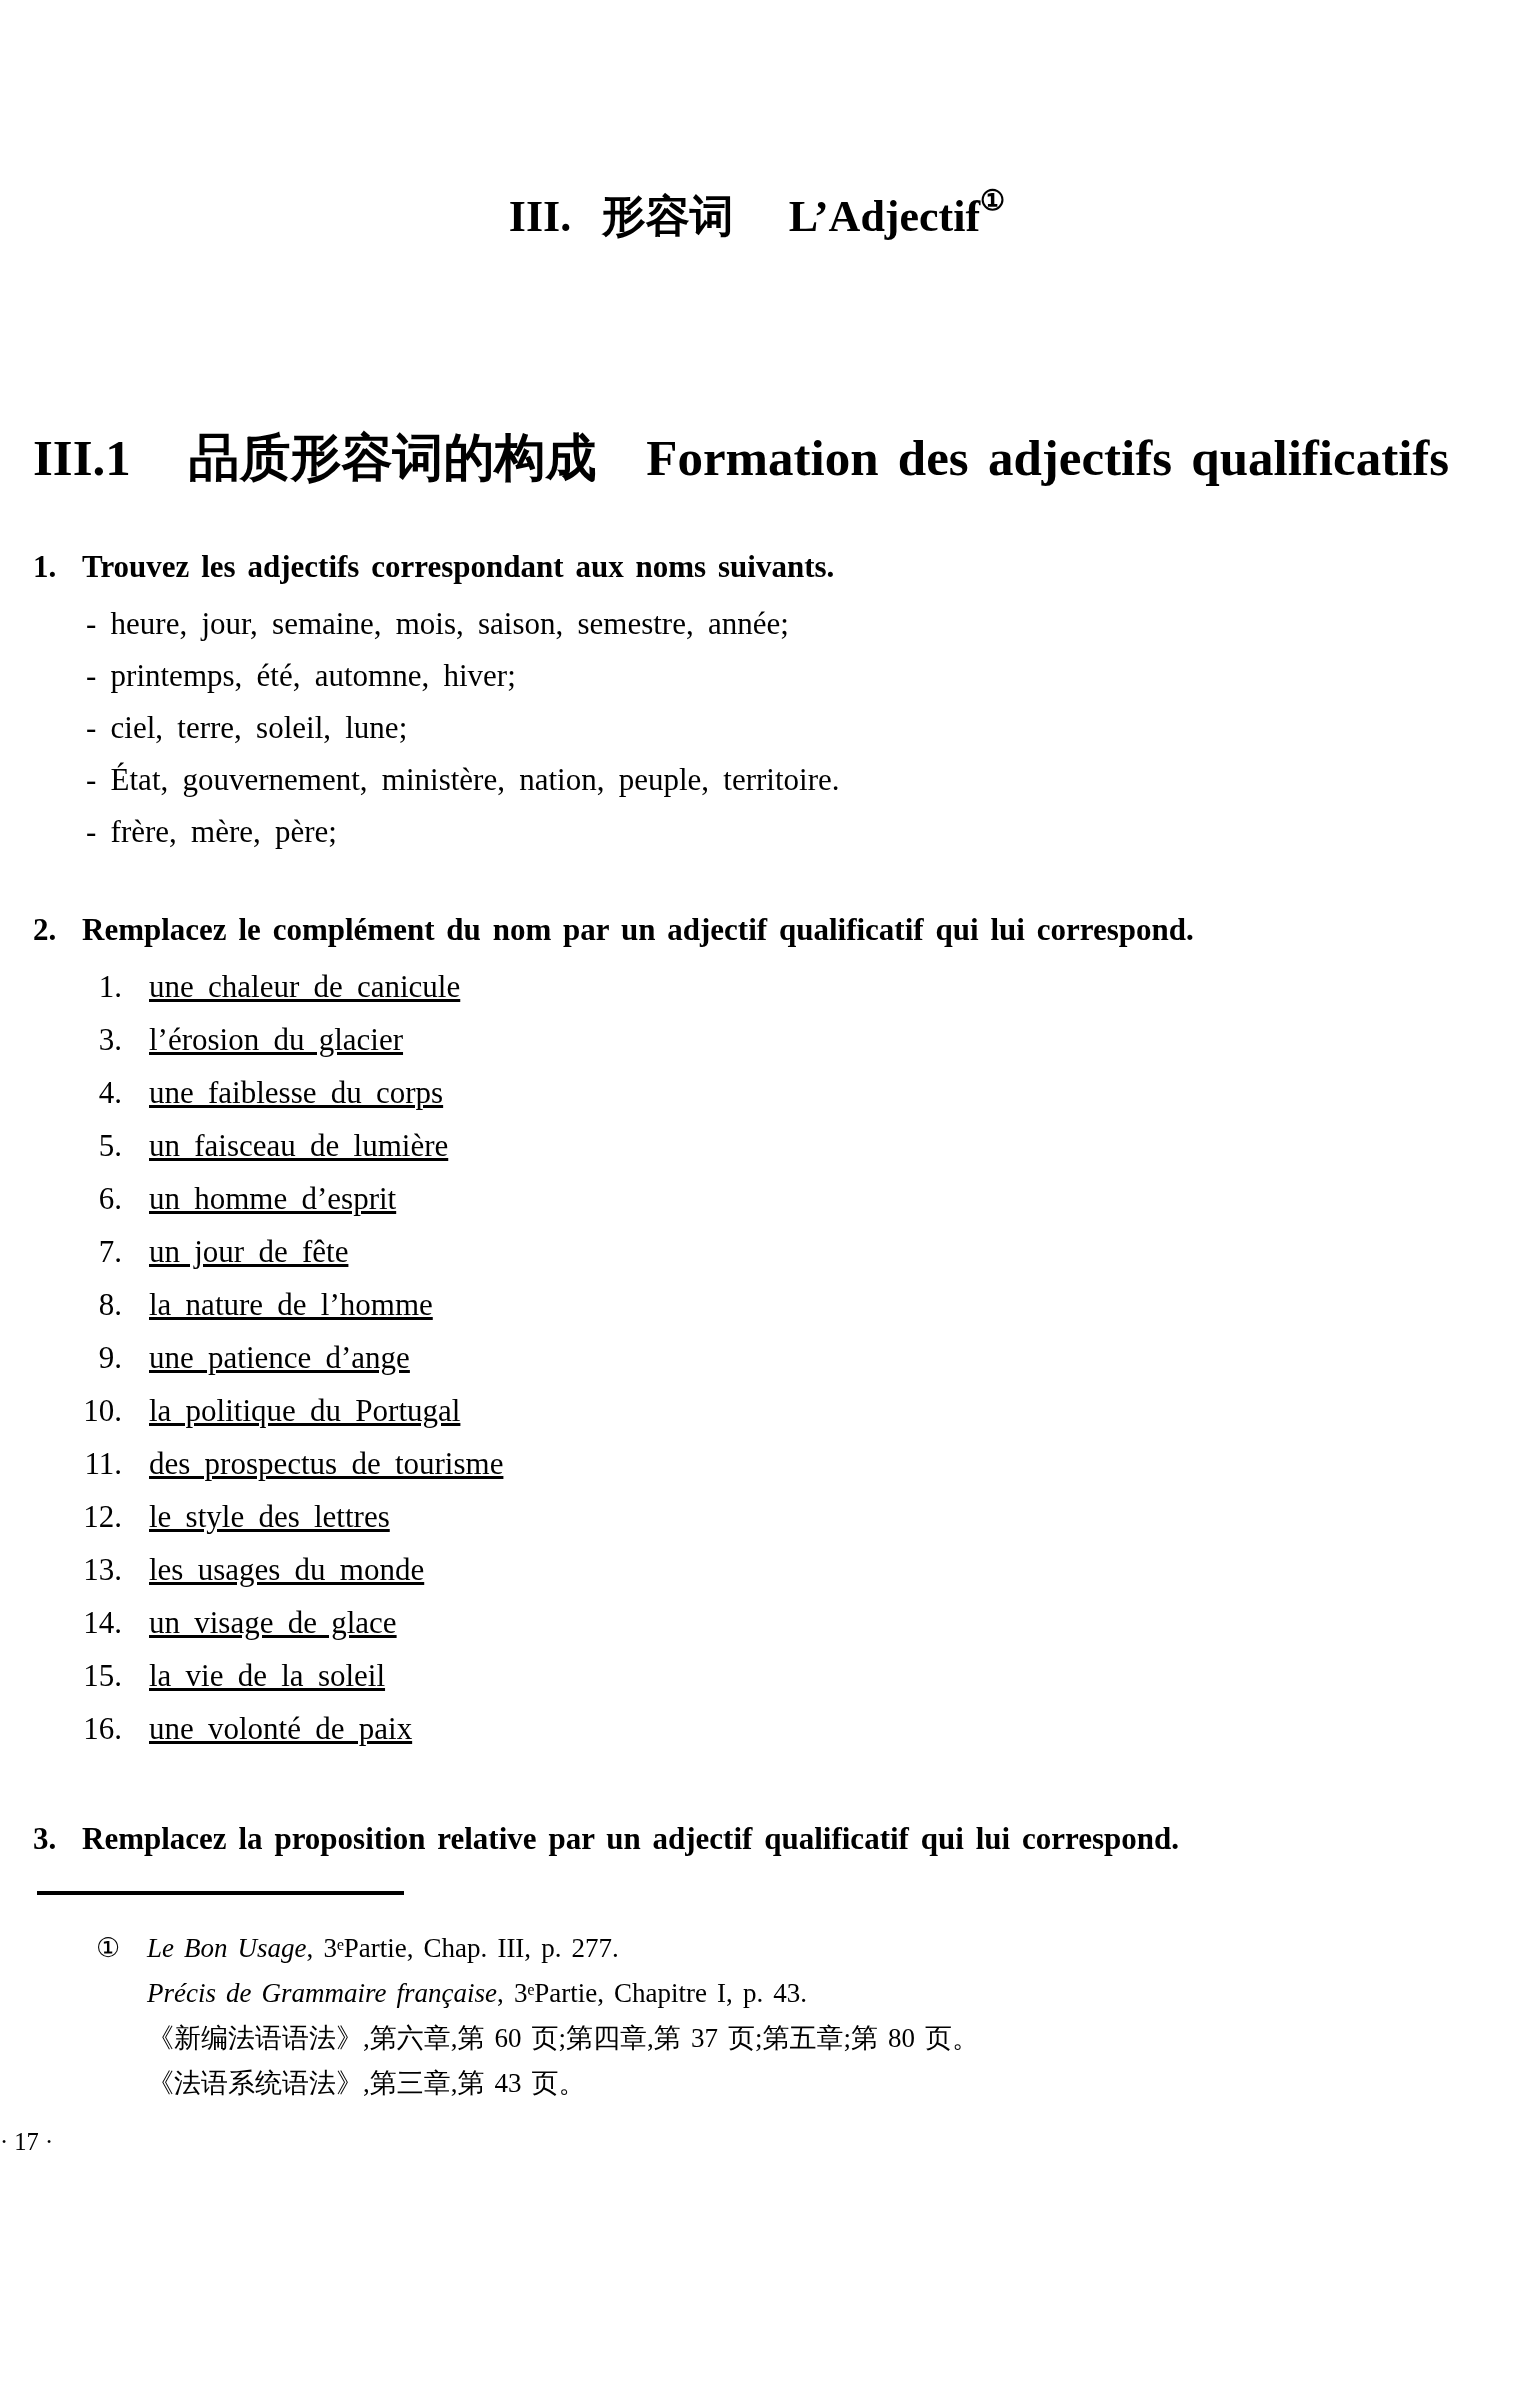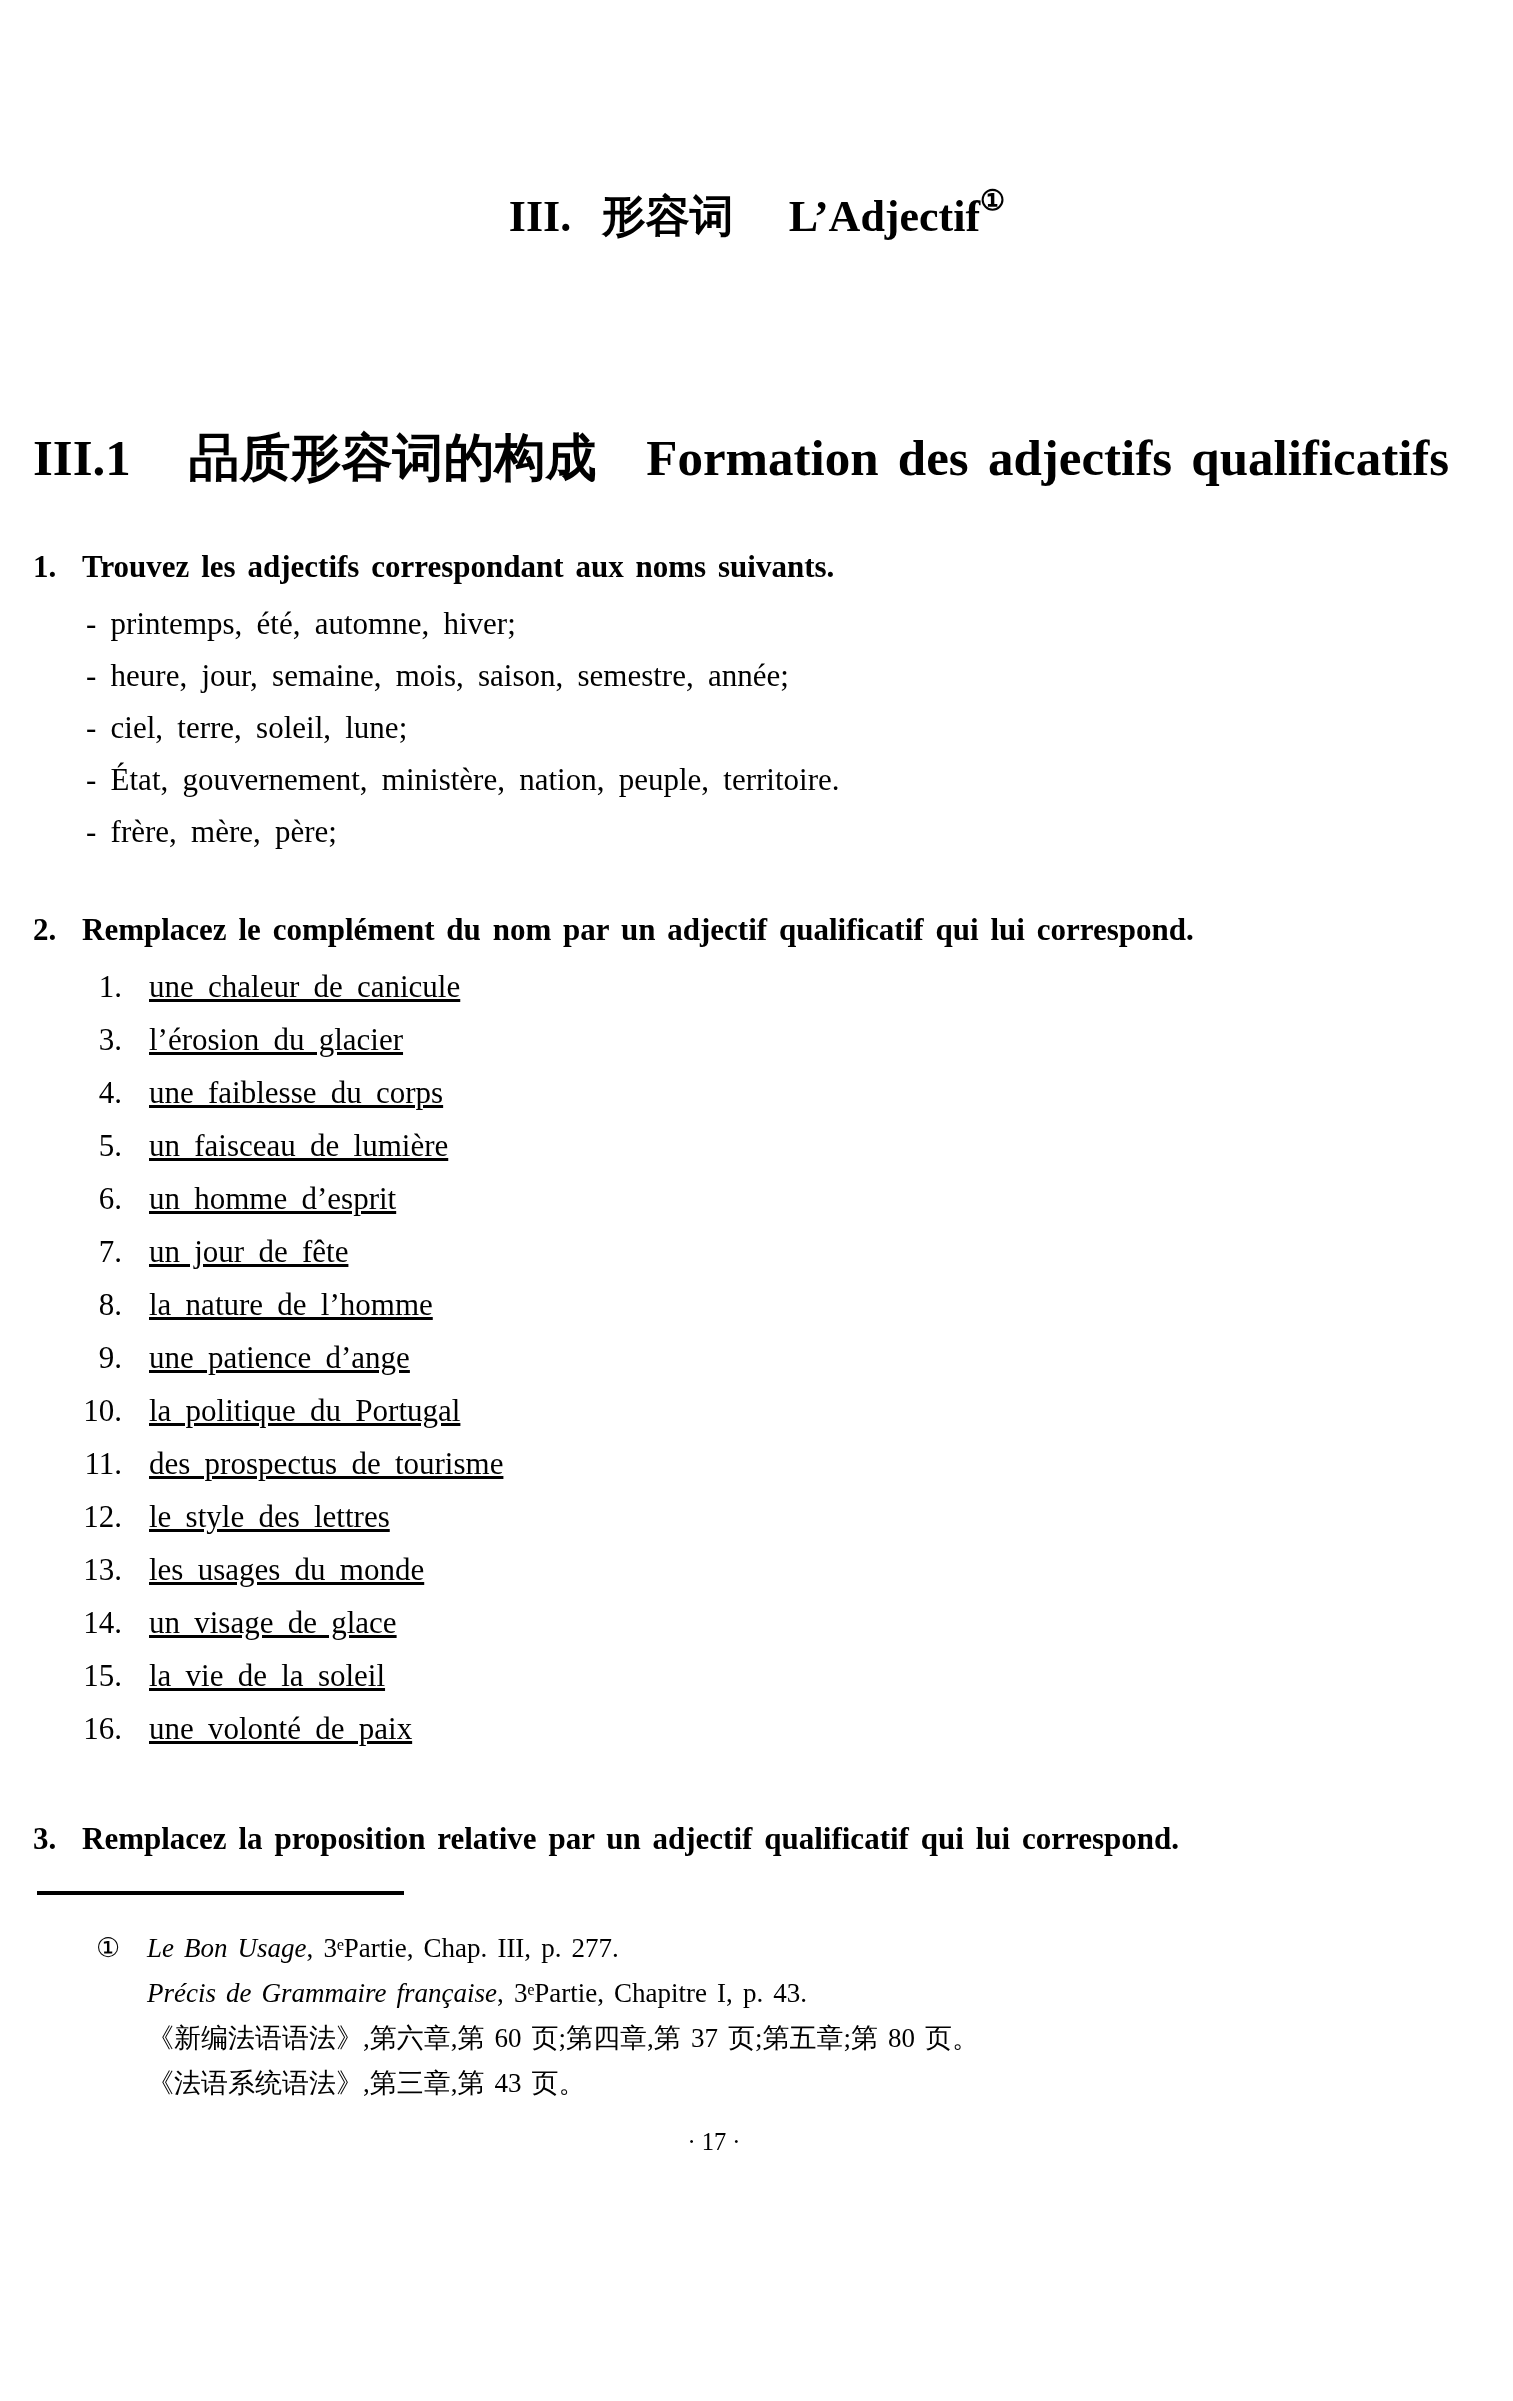--- a/index.html
+++ b/index.html
@@ -78,21 +78,21 @@
     margin-left: 96px;
     font-size: 27px;
     line-height: 45px;
   }
   .fn-mark { width: 51px; flex: 0 0 51px; }
   .fn-line { word-spacing: 3.3px; }
   .fn-line .italic { font-style: italic; }
   .page-number {
     margin-top: 23px;
     padding-right: 86px;
-    text-align: center;
+    text-align: left;
     font-size: 24.5px;
     line-height: 26px;
   }
 </style>
 </head>
 <body>
 
 <div class="page">
 
   <h1 class="title">
@@ -106,22 +106,22 @@
     <span class="sec-zh">品质形容词的构成</span>
     <span class="sec-fr">Formation des adjectifs qualificatifs</span>
   </h2>
 
   <div class="exercise ex1">
     <div class="ex-heading">
       <span class="ex-num">1.</span>
       <span class="ex-title">Trouvez les adjectifs correspondant aux noms suivants.</span>
     </div>
     <div class="dash-list">
+      <div class="dash-item">- heure, jour, semaine, mois, saison, semestre, année;</div>
       <div class="dash-item">- printemps, été, automne, hiver;</div>
-      <div class="dash-item">- heure, jour, semaine, mois, saison, semestre, année;</div>
       <div class="dash-item">- ciel, terre, soleil, lune;</div>
       <div class="dash-item">- État, gouvernement, ministère, nation, peuple, territoire.</div>
       <div class="dash-item">- frère, mère, père;</div>
     </div>
   </div>
 
   <div class="exercise ex2">
     <div class="ex-heading">
       <span class="ex-num">2.</span>
       <span class="ex-title">Remplacez le complément du nom par un adjectif qualificatif qui lui correspond.</span>

